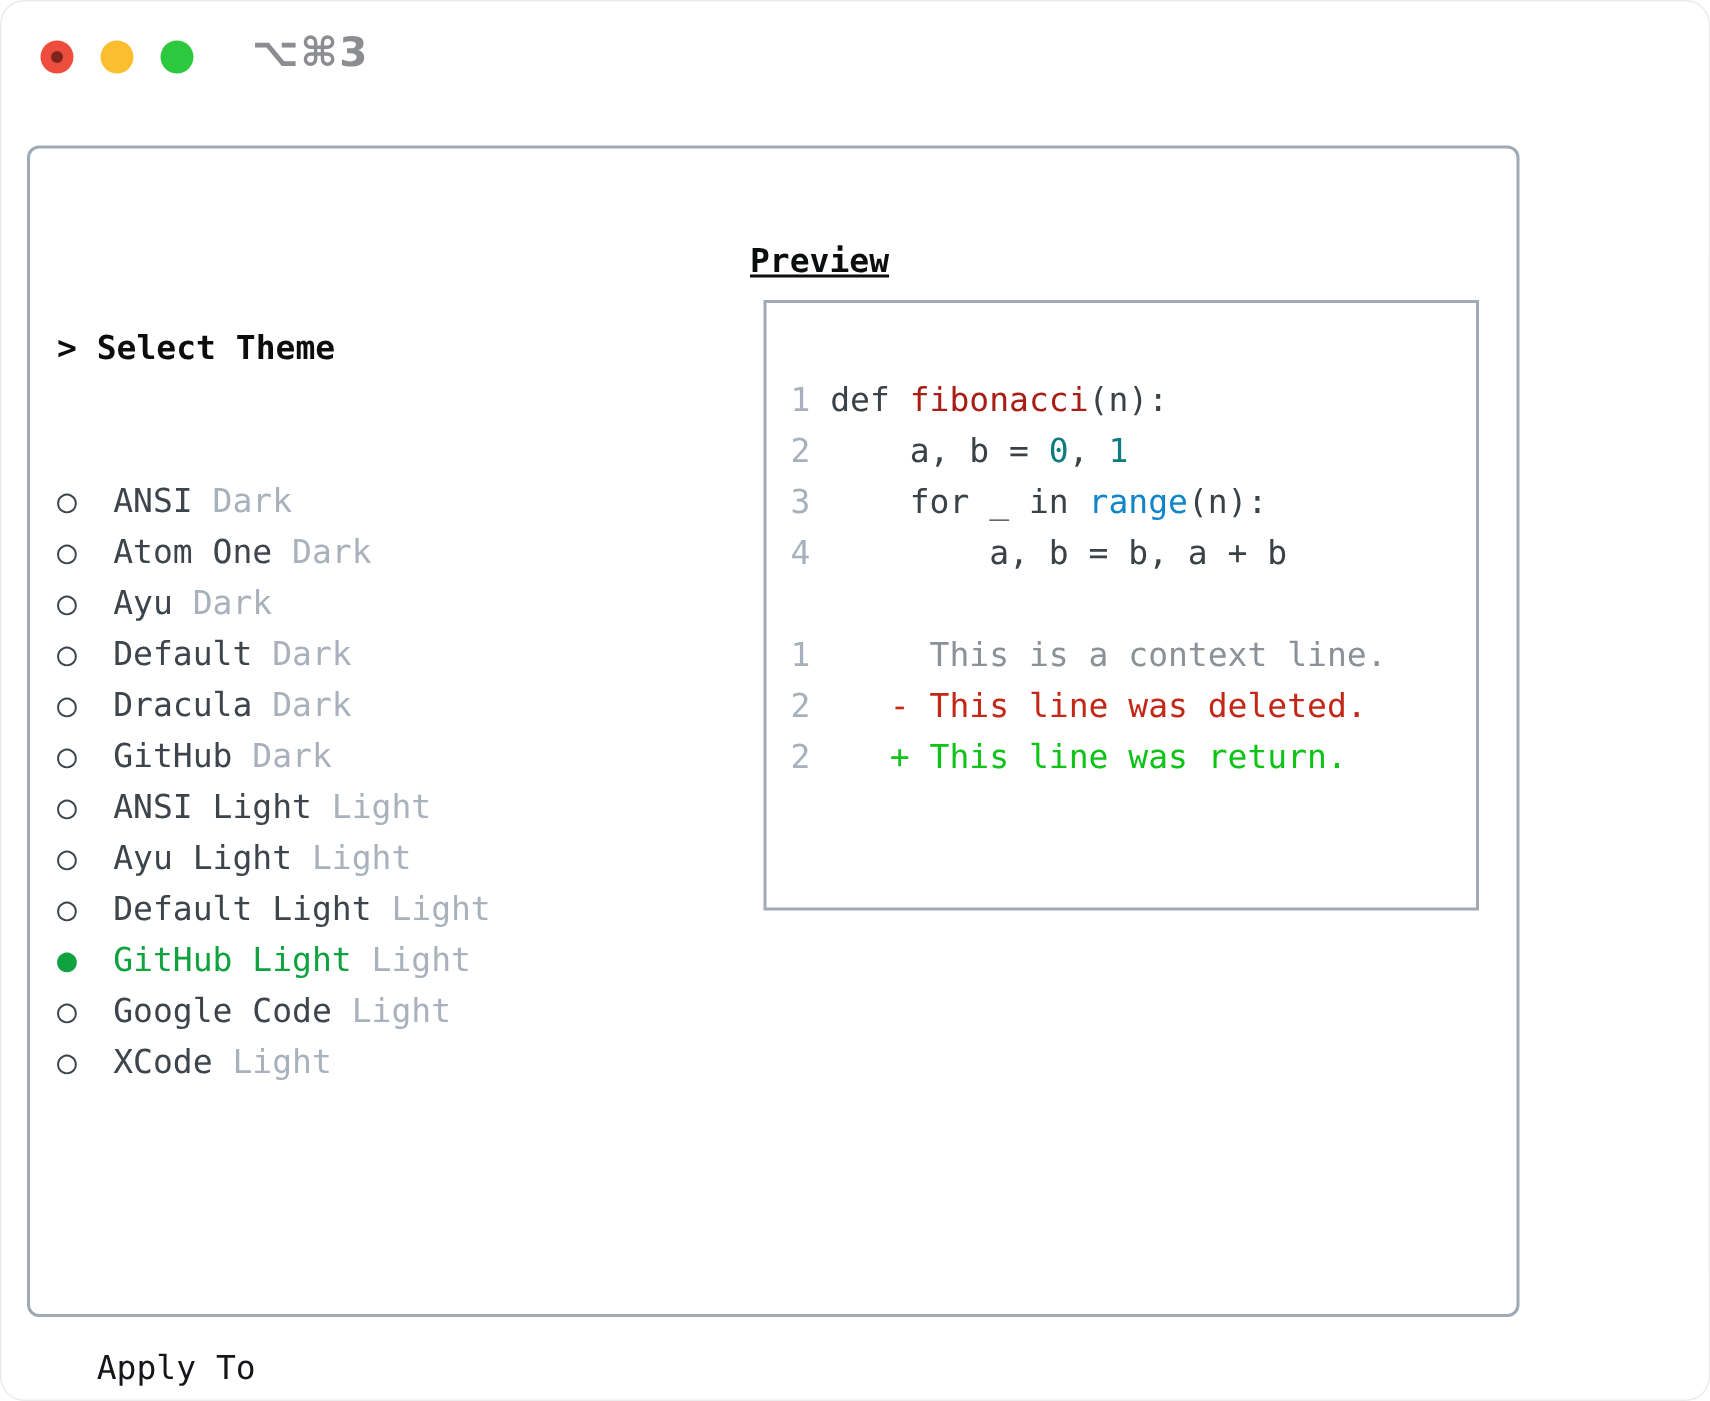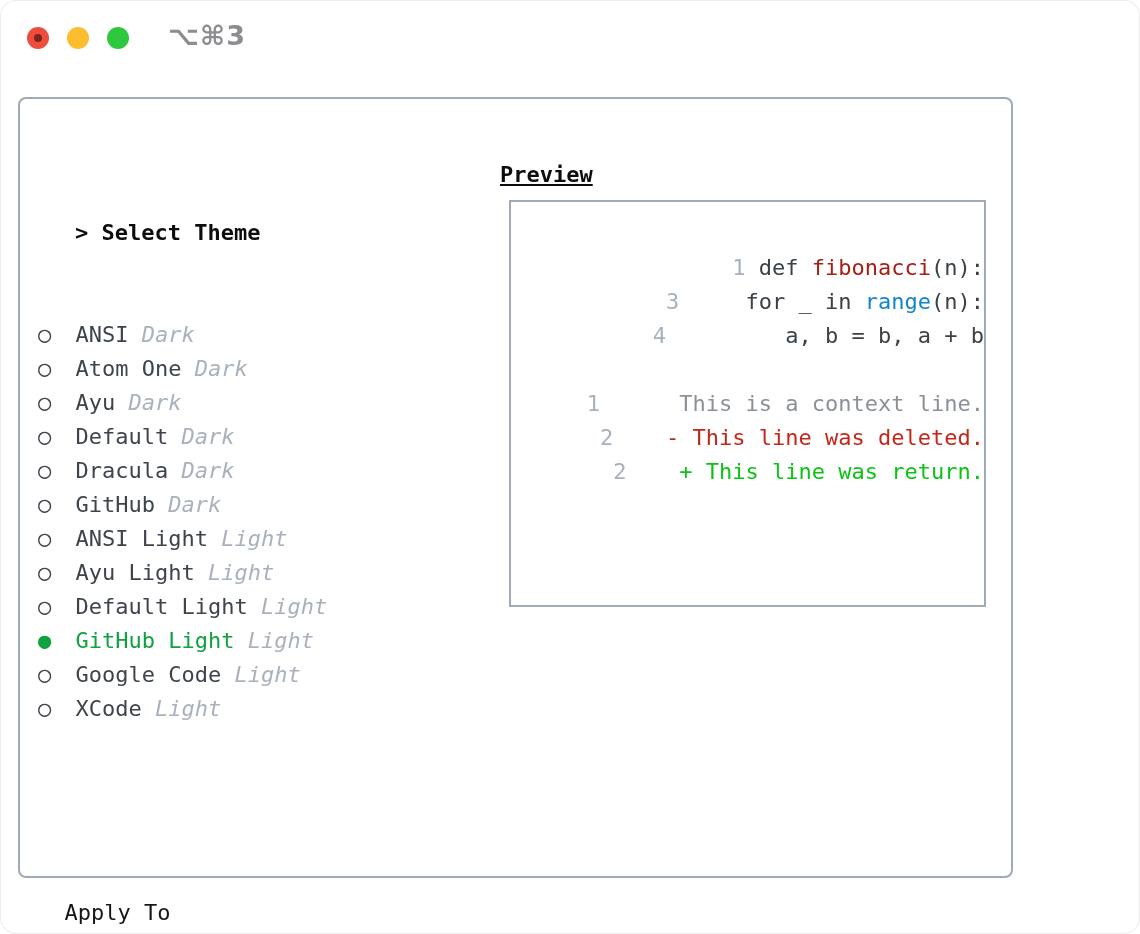--- a/index.html
+++ b/index.html
@@ -22,38 +22,38 @@
   }
   
   .panel{
     position:absolute;left:18px;top:97px;width:995px;height:781px;
     border:2px solid var(--border);border-radius:8px;background:#fff;box-sizing:border-box;
   }
   .left-col{
     position:absolute;left:18px;top:49px;font-size:22px;line-height:34px;
     white-space:pre;color:var(--text-dark);
   }
-  .hdr{font-weight:700;color:#0b0d0e;margin-left:37px;}
+  .hdr{font-weight:700;color:#0b0d0e;}
   .hdr .prefix{font-weight:700;color:#0b0d0e;}
   .row{white-space:pre;}
   .radio{color:var(--text-dark);}
   .radio.sel{color:var(--selected-green);}
   .t-name{color:var(--text-dark);margin-left:11px;}
   .t-name.sel{color:var(--selected-green);}
-  .muted{color:var(--muted);font-style:italic;}
+  .muted{color:var(--muted);}
   .apply-hdr{color:#141619;}
   .blank-line{height:34px;}
   
   .preview-title{
     position:absolute;left:480px;top:59px;font-size:22px;line-height:34px;font-weight:700;color:#0b0d0e;text-decoration:underline;
   }
   .preview-box{
     position:absolute;left:489px;top:101px;width:477px;height:407px;
     border:2px solid var(--border);background:#fff;box-sizing:border-box;
-    padding:49px 0 0 16px;overflow:hidden;text-align:right;
+    padding:49px 0 0 16px;overflow:hidden;
   }
   .pline{white-space:pre;font-size:22px;line-height:34px;height:34px;color:var(--code-default);}
   .lnum{color:var(--line-number);}
   .seg-default{color:var(--code-default);}
   .seg-function{color:var(--function-red);}
   .seg-number{color:var(--number-teal);}
   .seg-builtin{color:var(--builtin-blue);}
   .seg-context{color:var(--context-gray);}
   .seg-deleted{color:var(--deleted-red);margin-top:36px;}
   .seg-added{color:var(--added-green);}
@@ -84,20 +84,21 @@
       
       
       
       
     </div>
 
     <div class="preview-title">Preview</div>
     <div class="preview-box">
       <div id="preview-lines">
           <div class="pline"><span class="lnum">1 </span><span class="seg-default">def </span><span class="seg-function">fibonacci</span><span class="seg-default">(n):</span></div>
+          <div class="pline"><span class="lnum">2 </span><span class="seg-default">    a, b = </span><span class="seg-number">0</span><span class="seg-default">, </span><span class="seg-number">1</span></div>
           <div class="pline"><span class="lnum">3 </span><span class="seg-default">    for _ in </span><span class="seg-builtin">range</span><span class="seg-default">(n):</span></div>
           <div class="pline"><span class="lnum">4 </span><span class="seg-default">        a, b = b, a + b</span></div>
           <div class="pline"></div>
           <div class="pline"><span class="lnum">1 </span><span class="seg-context">     This is a context line.</span></div>
           <div class="pline"><span class="lnum">2 </span><span class="seg-deleted">   - This line was deleted.</span></div>
           <div class="pline"><span class="lnum">2 </span><span class="seg-added">   + This line was return.</span></div>
         </div>
     </div>
 
   </div>

